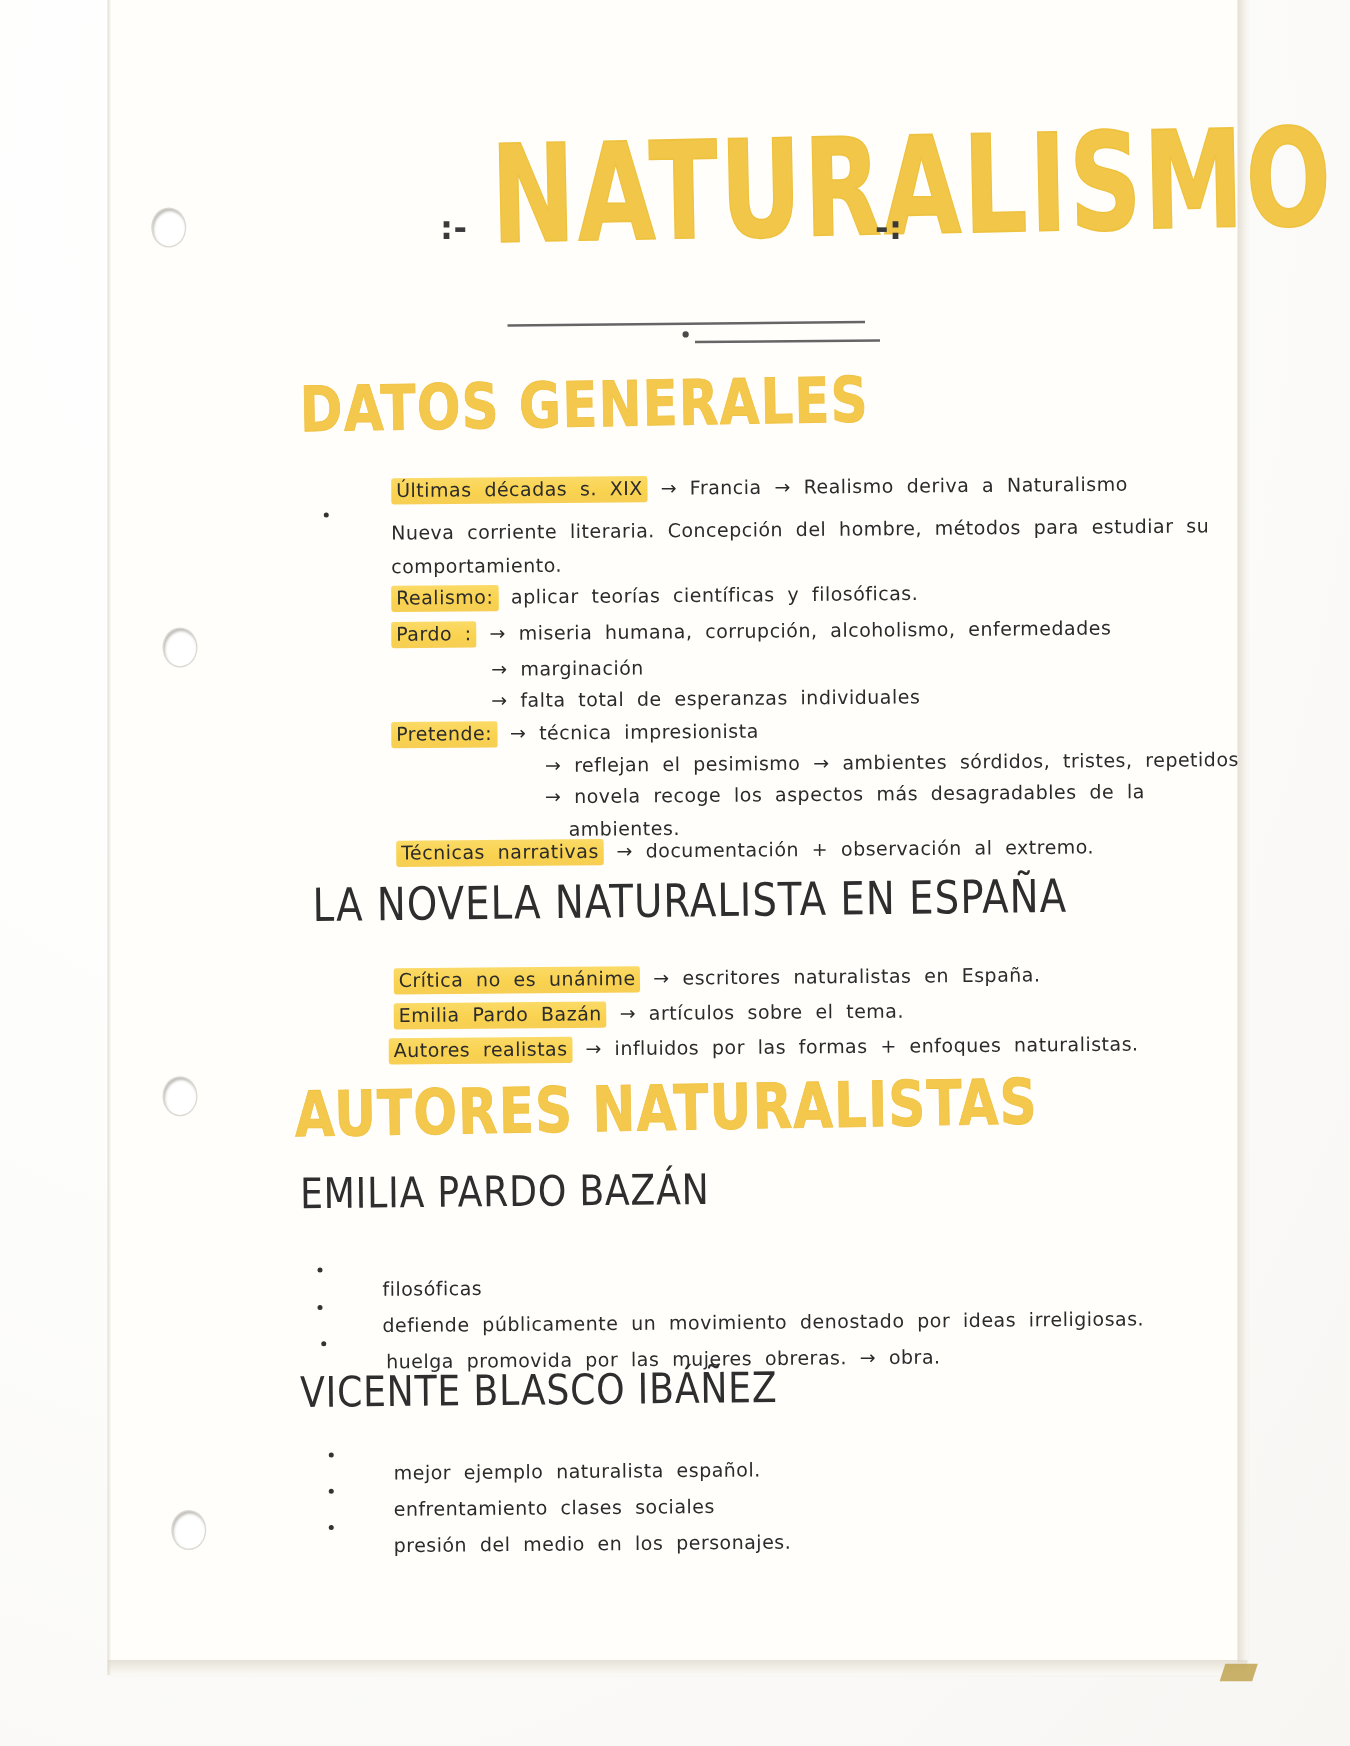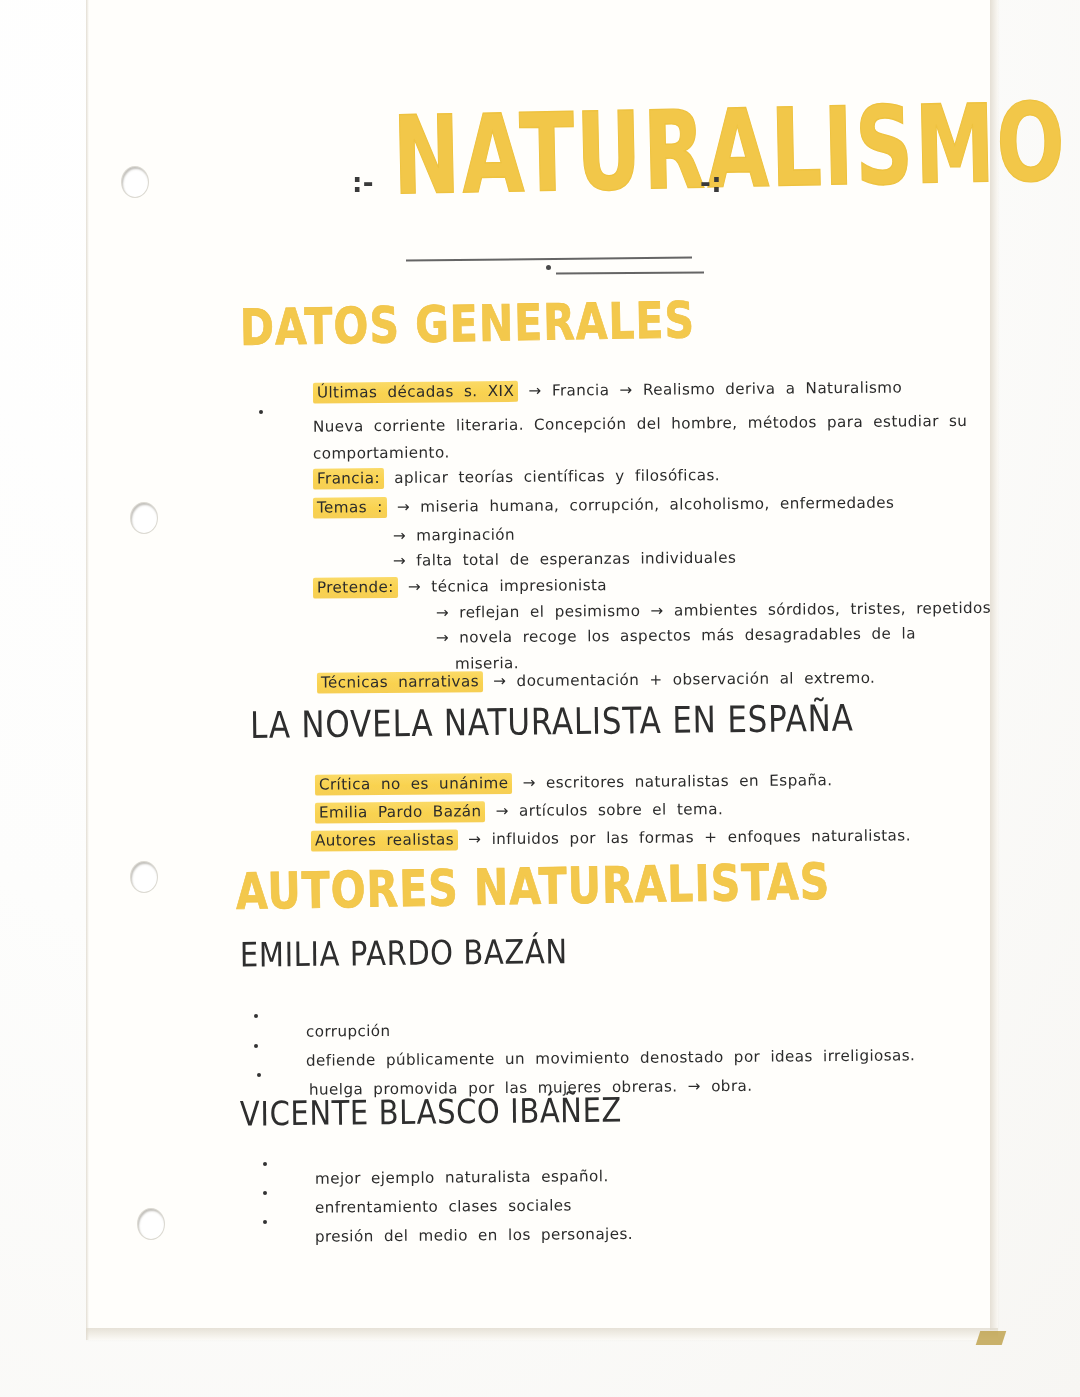--- a/index.html
+++ b/index.html
@@ -198,25 +198,25 @@
   <div class="bullet-dot" style="left:259px; top:410px;"></div>
   <div class="hw body-line" style="left:272px; top:400px;">
     <span>Nueva corriente literaria. Concepción del hombre, métodos para estudiar su</span>
   </div>
 
   <div class="hw body-line" style="left:272px; top:427px;">
     <span>comportamiento.</span>
   </div>
 
   <div class="hw body-line" style="left:272px; top:452px;">
-    <span class="hl">Francia:</span><span> aplicar teorías científicas y filosóficas.</span>
+    <span class="hl">Realismo:</span><span> aplicar teorías científicas y filosóficas.</span>
   </div>
 
   <div class="hw body-line" style="left:272px; top:481px;">
-    <span class="hl">Temas :</span><span> → miseria humana, corrupción, alcoholismo, enfermedades</span>
+    <span class="hl">Pardo :</span><span> → miseria humana, corrupción, alcoholismo, enfermedades</span>
   </div>
 
   <div class="hw body-line" style="left:352px; top:509px;">
     <span>→ marginación</span>
   </div>
 
   <div class="hw body-line" style="left:352px; top:534px;">
     <span>→ falta total de esperanzas individuales</span>
   </div>
 
@@ -226,21 +226,21 @@
 
   <div class="hw body-line" style="left:395px; top:586px;">
     <span>→ reflejan el pesimismo → ambientes sórdidos, tristes, repetidos</span>
   </div>
 
   <div class="hw body-line" style="left:395px; top:611px;">
     <span>→ novela recoge los aspectos más desagradables de la</span>
   </div>
 
   <div class="hw body-line" style="left:414px; top:637px;">
-    <span>miseria.</span>
+    <span>ambientes.</span>
   </div>
 
   <div class="hw body-line" style="left:276px; top:656px;">
     <span class="hl">Técnicas narrativas</span><span> → documentación + observación al extremo.</span>
   </div>
 
   <div class="hw h-ink" style="left:250px; top:707px;">LA NOVELA NATURALISTA EN ESPAÑA</div>
 
   <div class="hw body-line" style="left:274px; top:758px;">
     <span class="hl">Crítica no es unánime</span><span> → escritores naturalistas en España.</span>
@@ -253,21 +253,21 @@
   <div class="hw body-line" style="left:270px; top:814px;">
     <span class="hl">Autores realistas</span><span> → influidos por las formas + enfoques naturalistas.</span>
   </div>
 
   <div class="hw h-yellow" style="left:236px; top:868px;">AUTORES NATURALISTAS</div>
 
   <div class="hw h-ink-sm" style="left:240px; top:938px;">EMILIA PARDO BAZÁN</div>
 
   <div class="bullet-dot" style="left:254px; top:1014px;"></div>
   <div class="hw body-line" style="left:265px; top:1005px;">
-    <span>corrupción</span>
+    <span>filosóficas</span>
   </div>
 
   <div class="bullet-dot" style="left:254px; top:1044px;"></div>
   <div class="hw body-line" style="left:265px; top:1034px;">
     <span>defiende públicamente un movimiento denostado por ideas irreligiosas.</span>
   </div>
 
   <div class="bullet-dot" style="left:257px; top:1073px;"></div>
   <div class="hw body-line" style="left:268px; top:1063px;">
     <span>huelga promovida por las mujeres obreras. → obra.</span>

